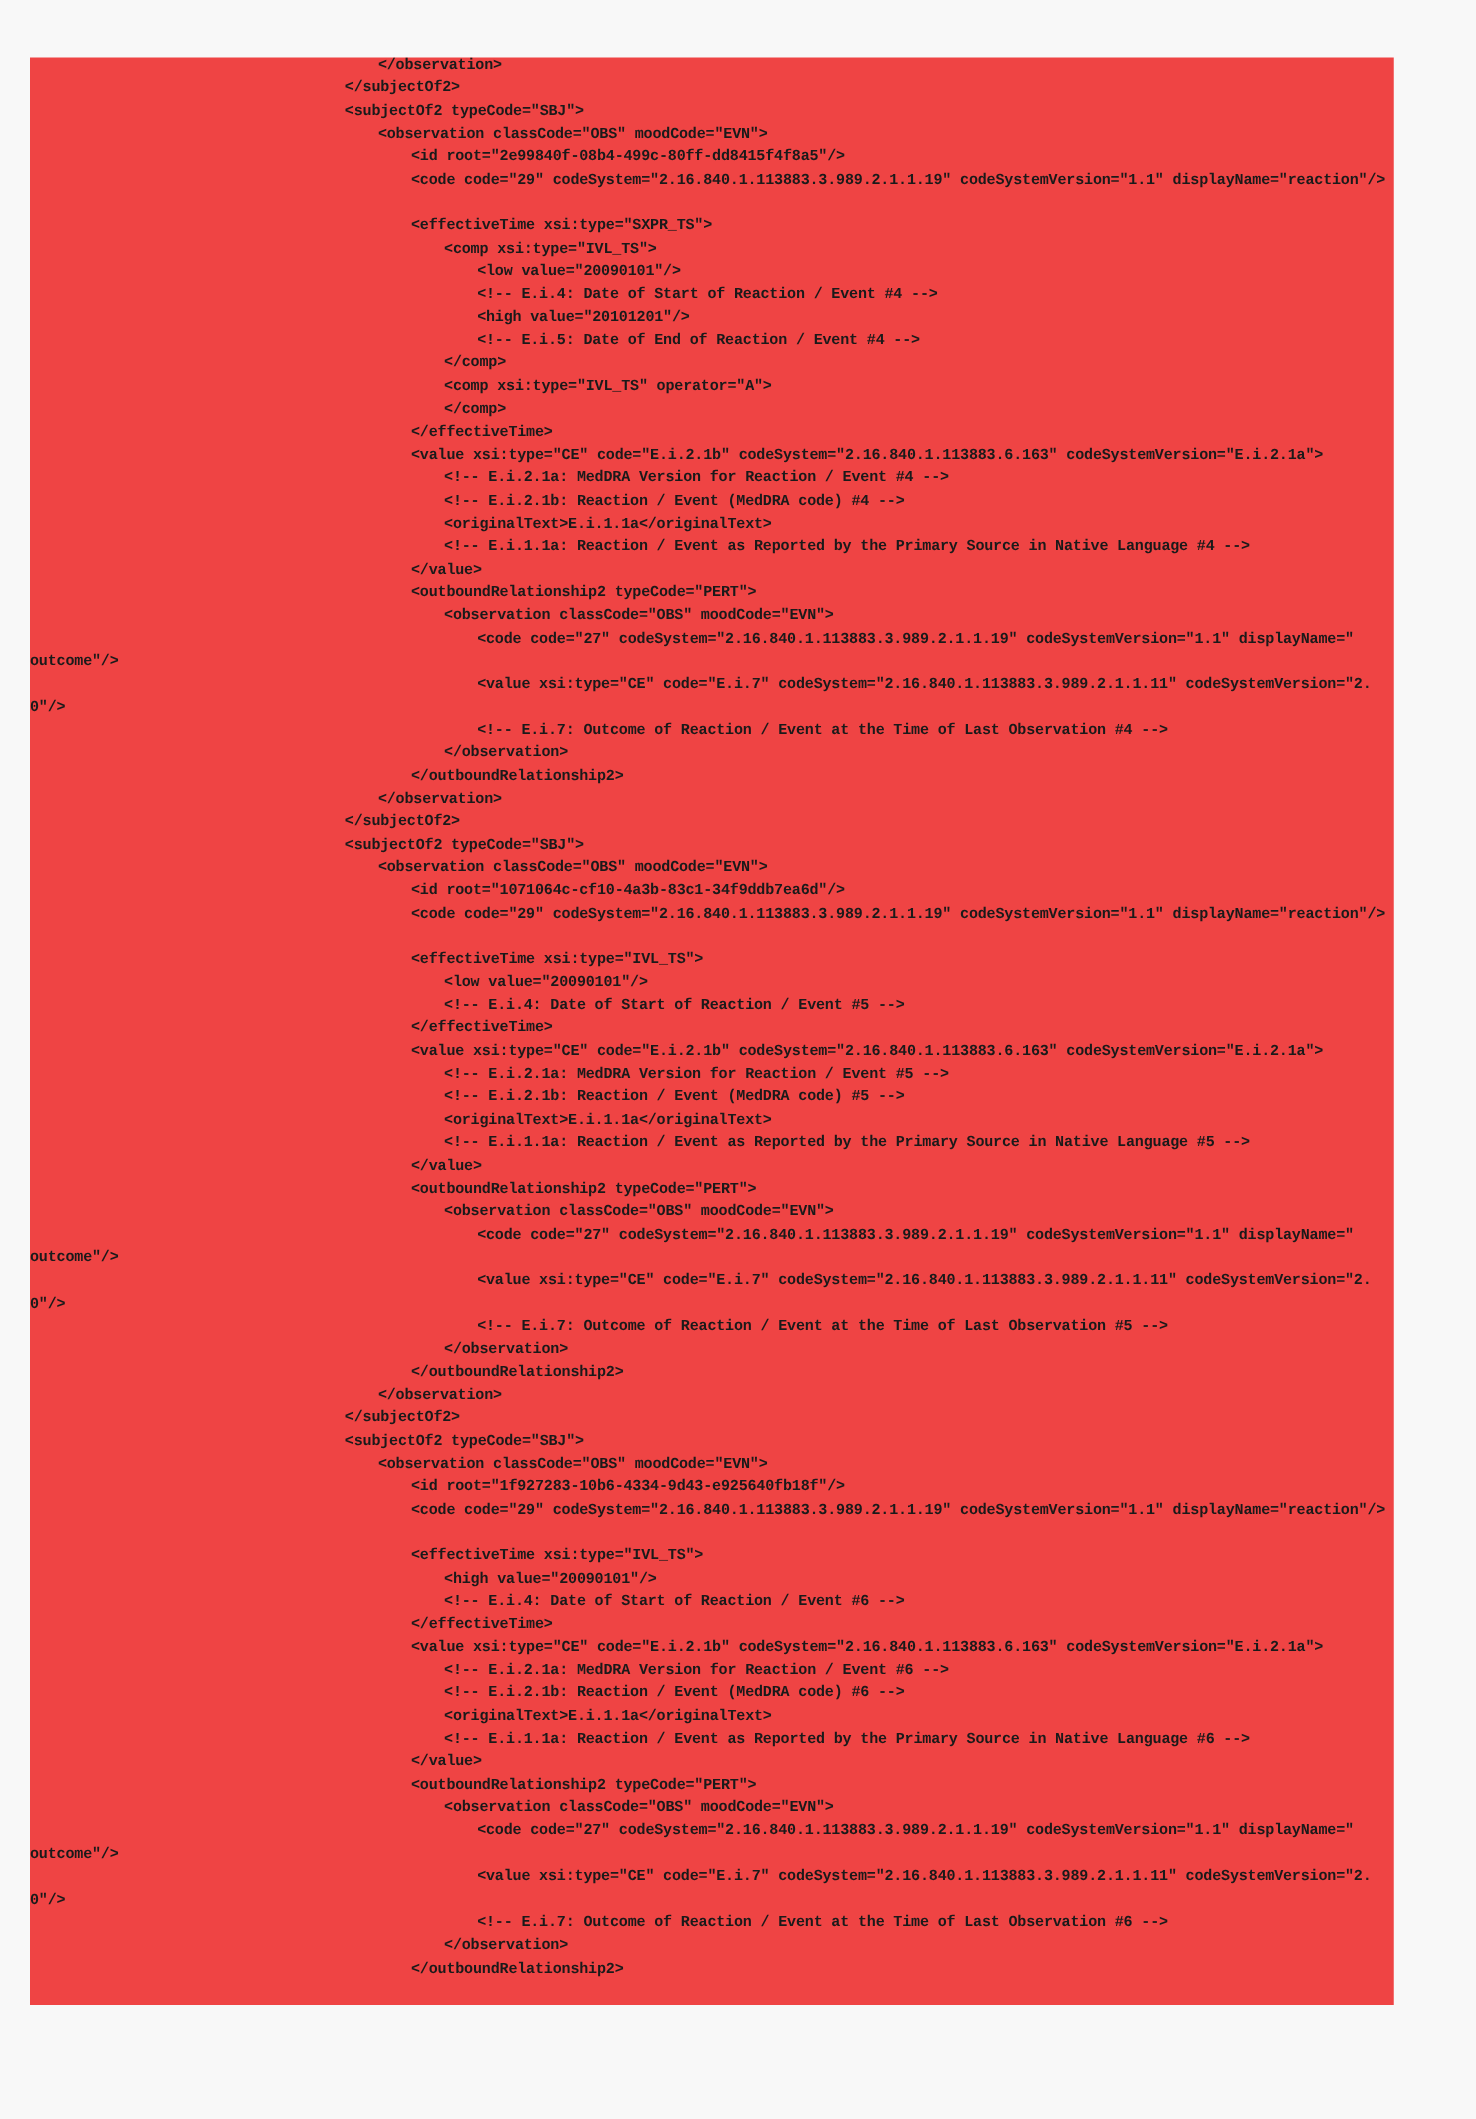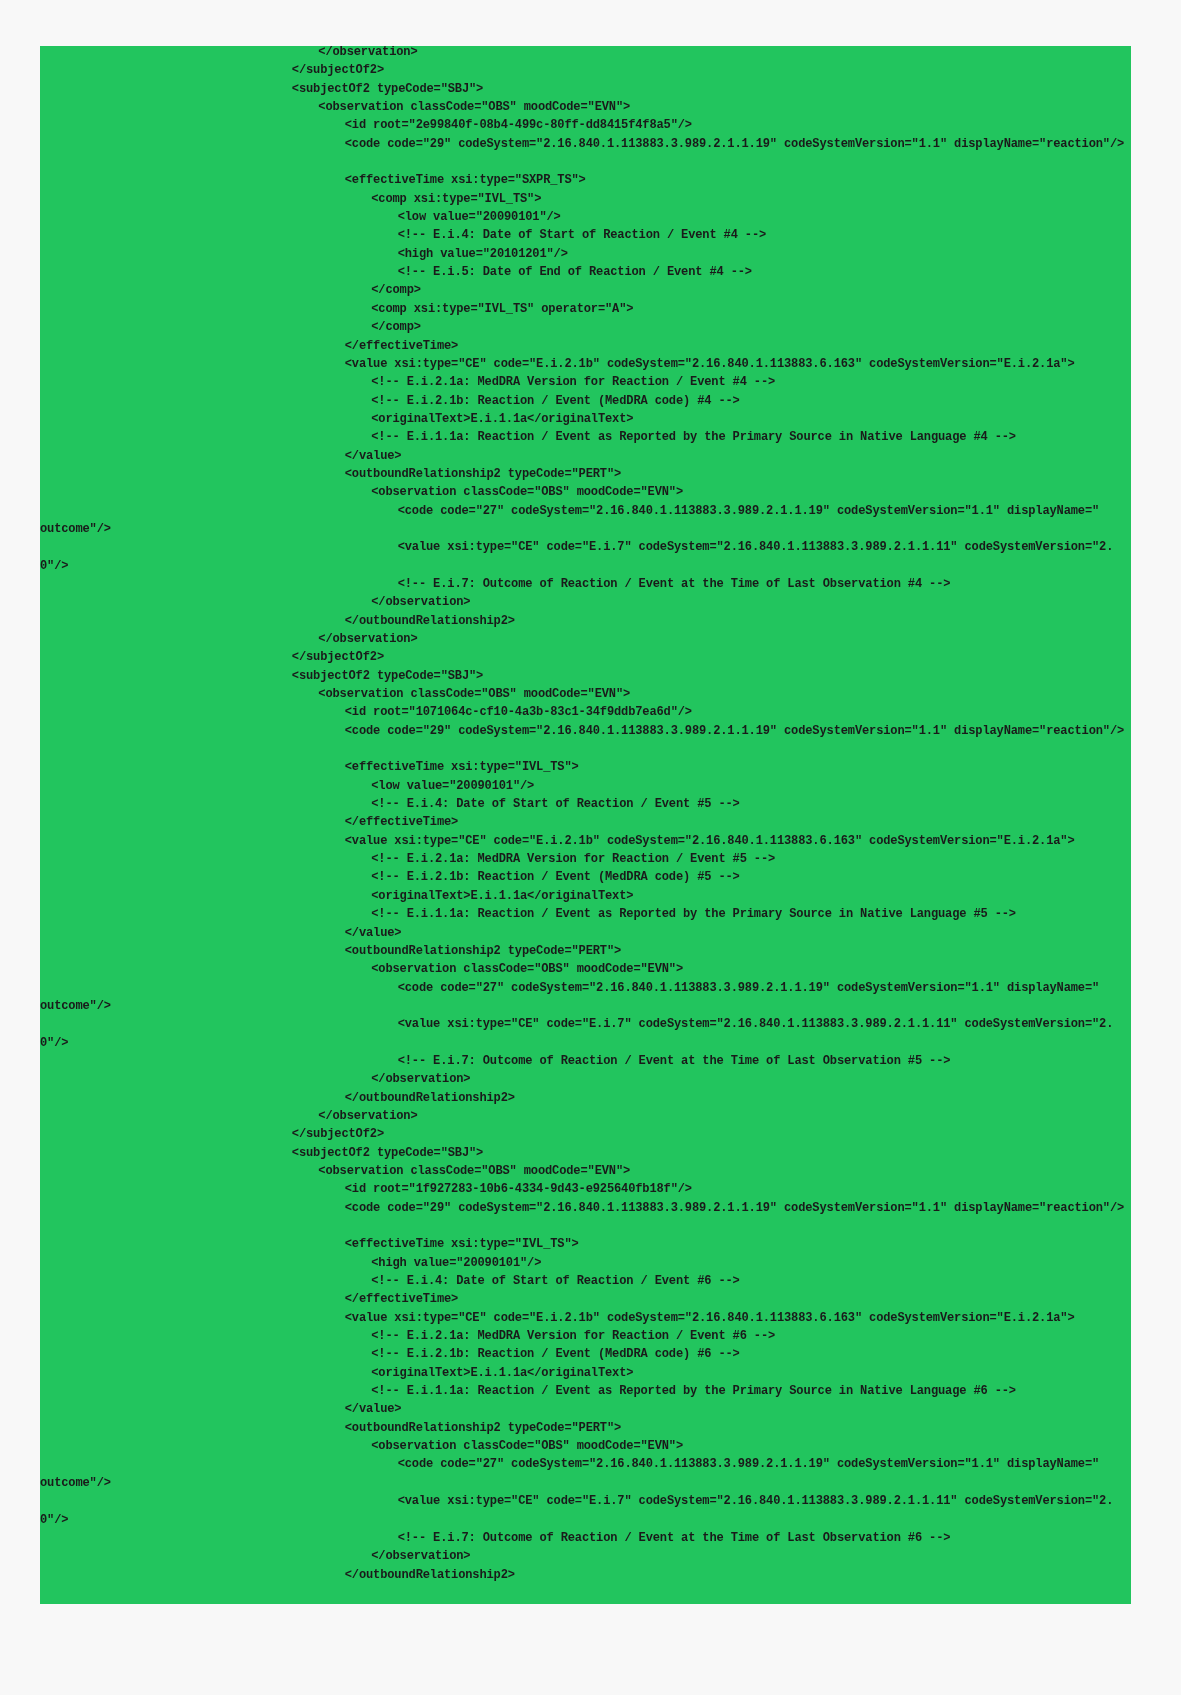--- a/index.html
+++ b/index.html
@@ -8,25 +8,25 @@
   }
   body {
     width: 1181px;
     height: 1695px;
     background: #f8f8f8;
     position: relative;
     overflow: hidden;
   }
   .page {
     position: absolute;
-    left: 40px;
+    left: 24px;
     top: 46px;
     width: 1091px;
     height: 1558px;
-    background: #22c55e;
+    background: #ef4444;
   }
   .code {
     position: absolute;
     left: 0;
     top: -3px;
     width: 1091px;
     font-family: "Liberation Mono", "DejaVu Sans Mono", monospace;
     font-size: 12.3px;
     line-height: 18.35px;
     color: #1a1a1a;

